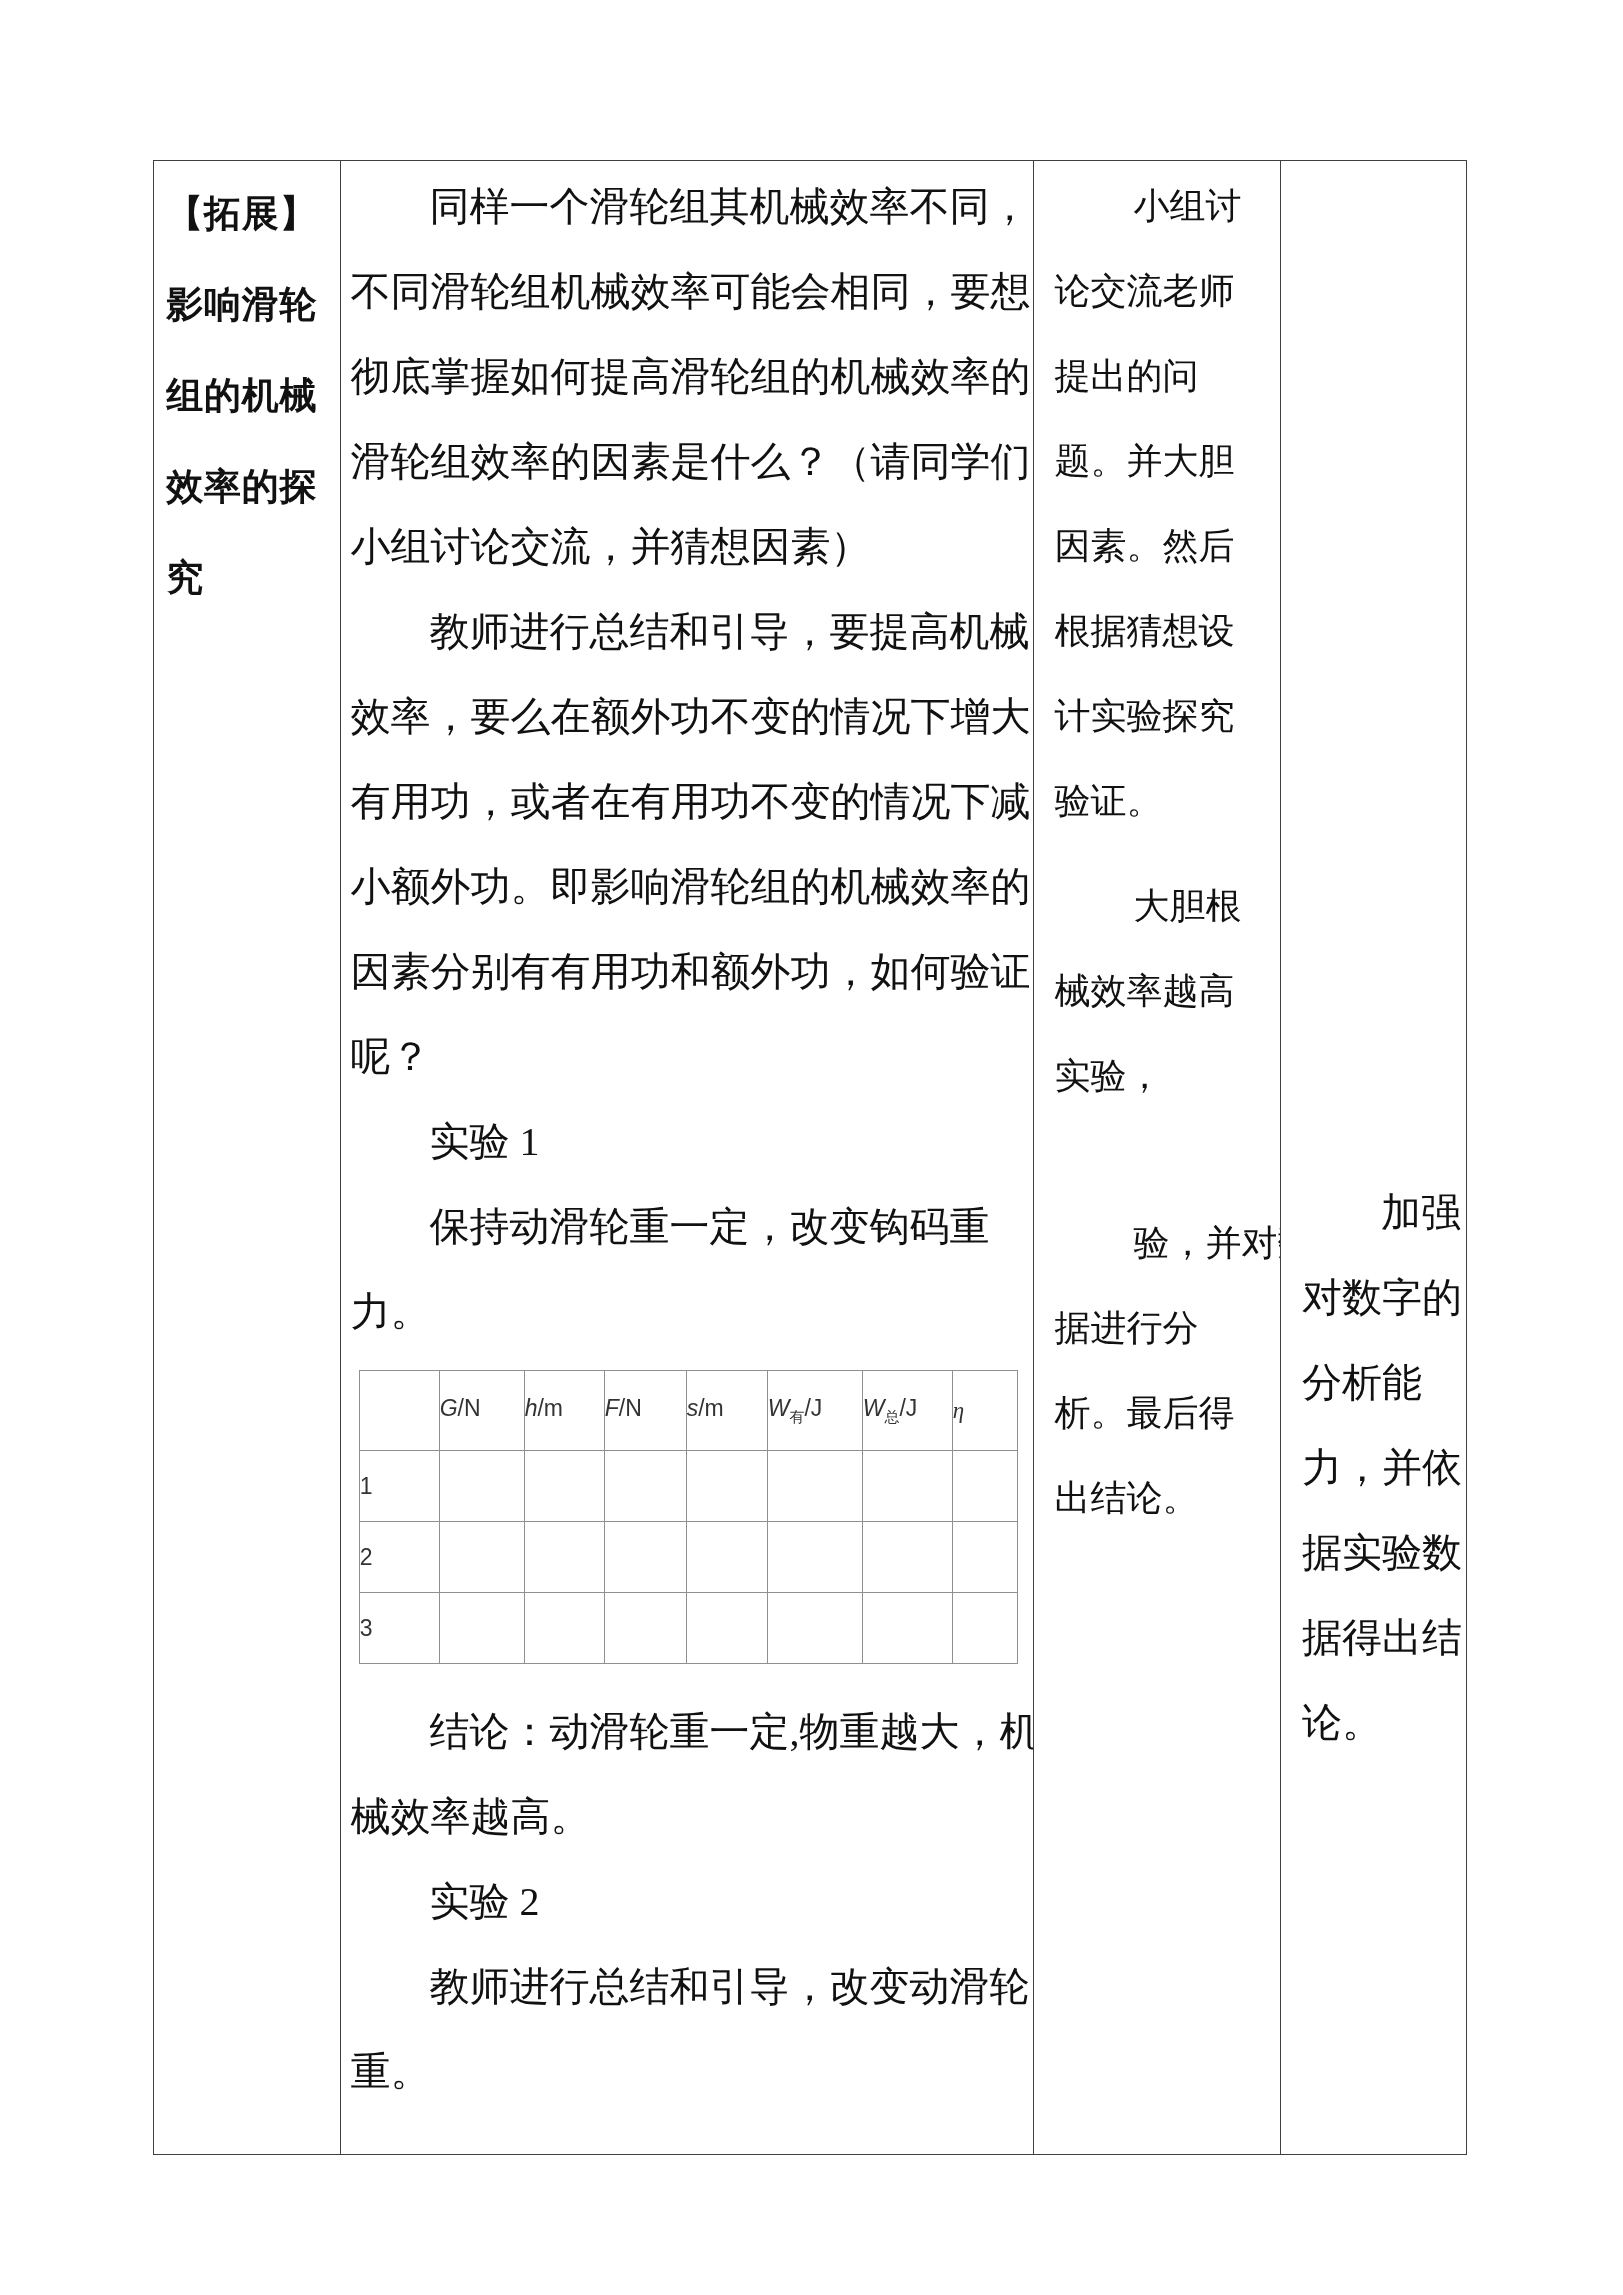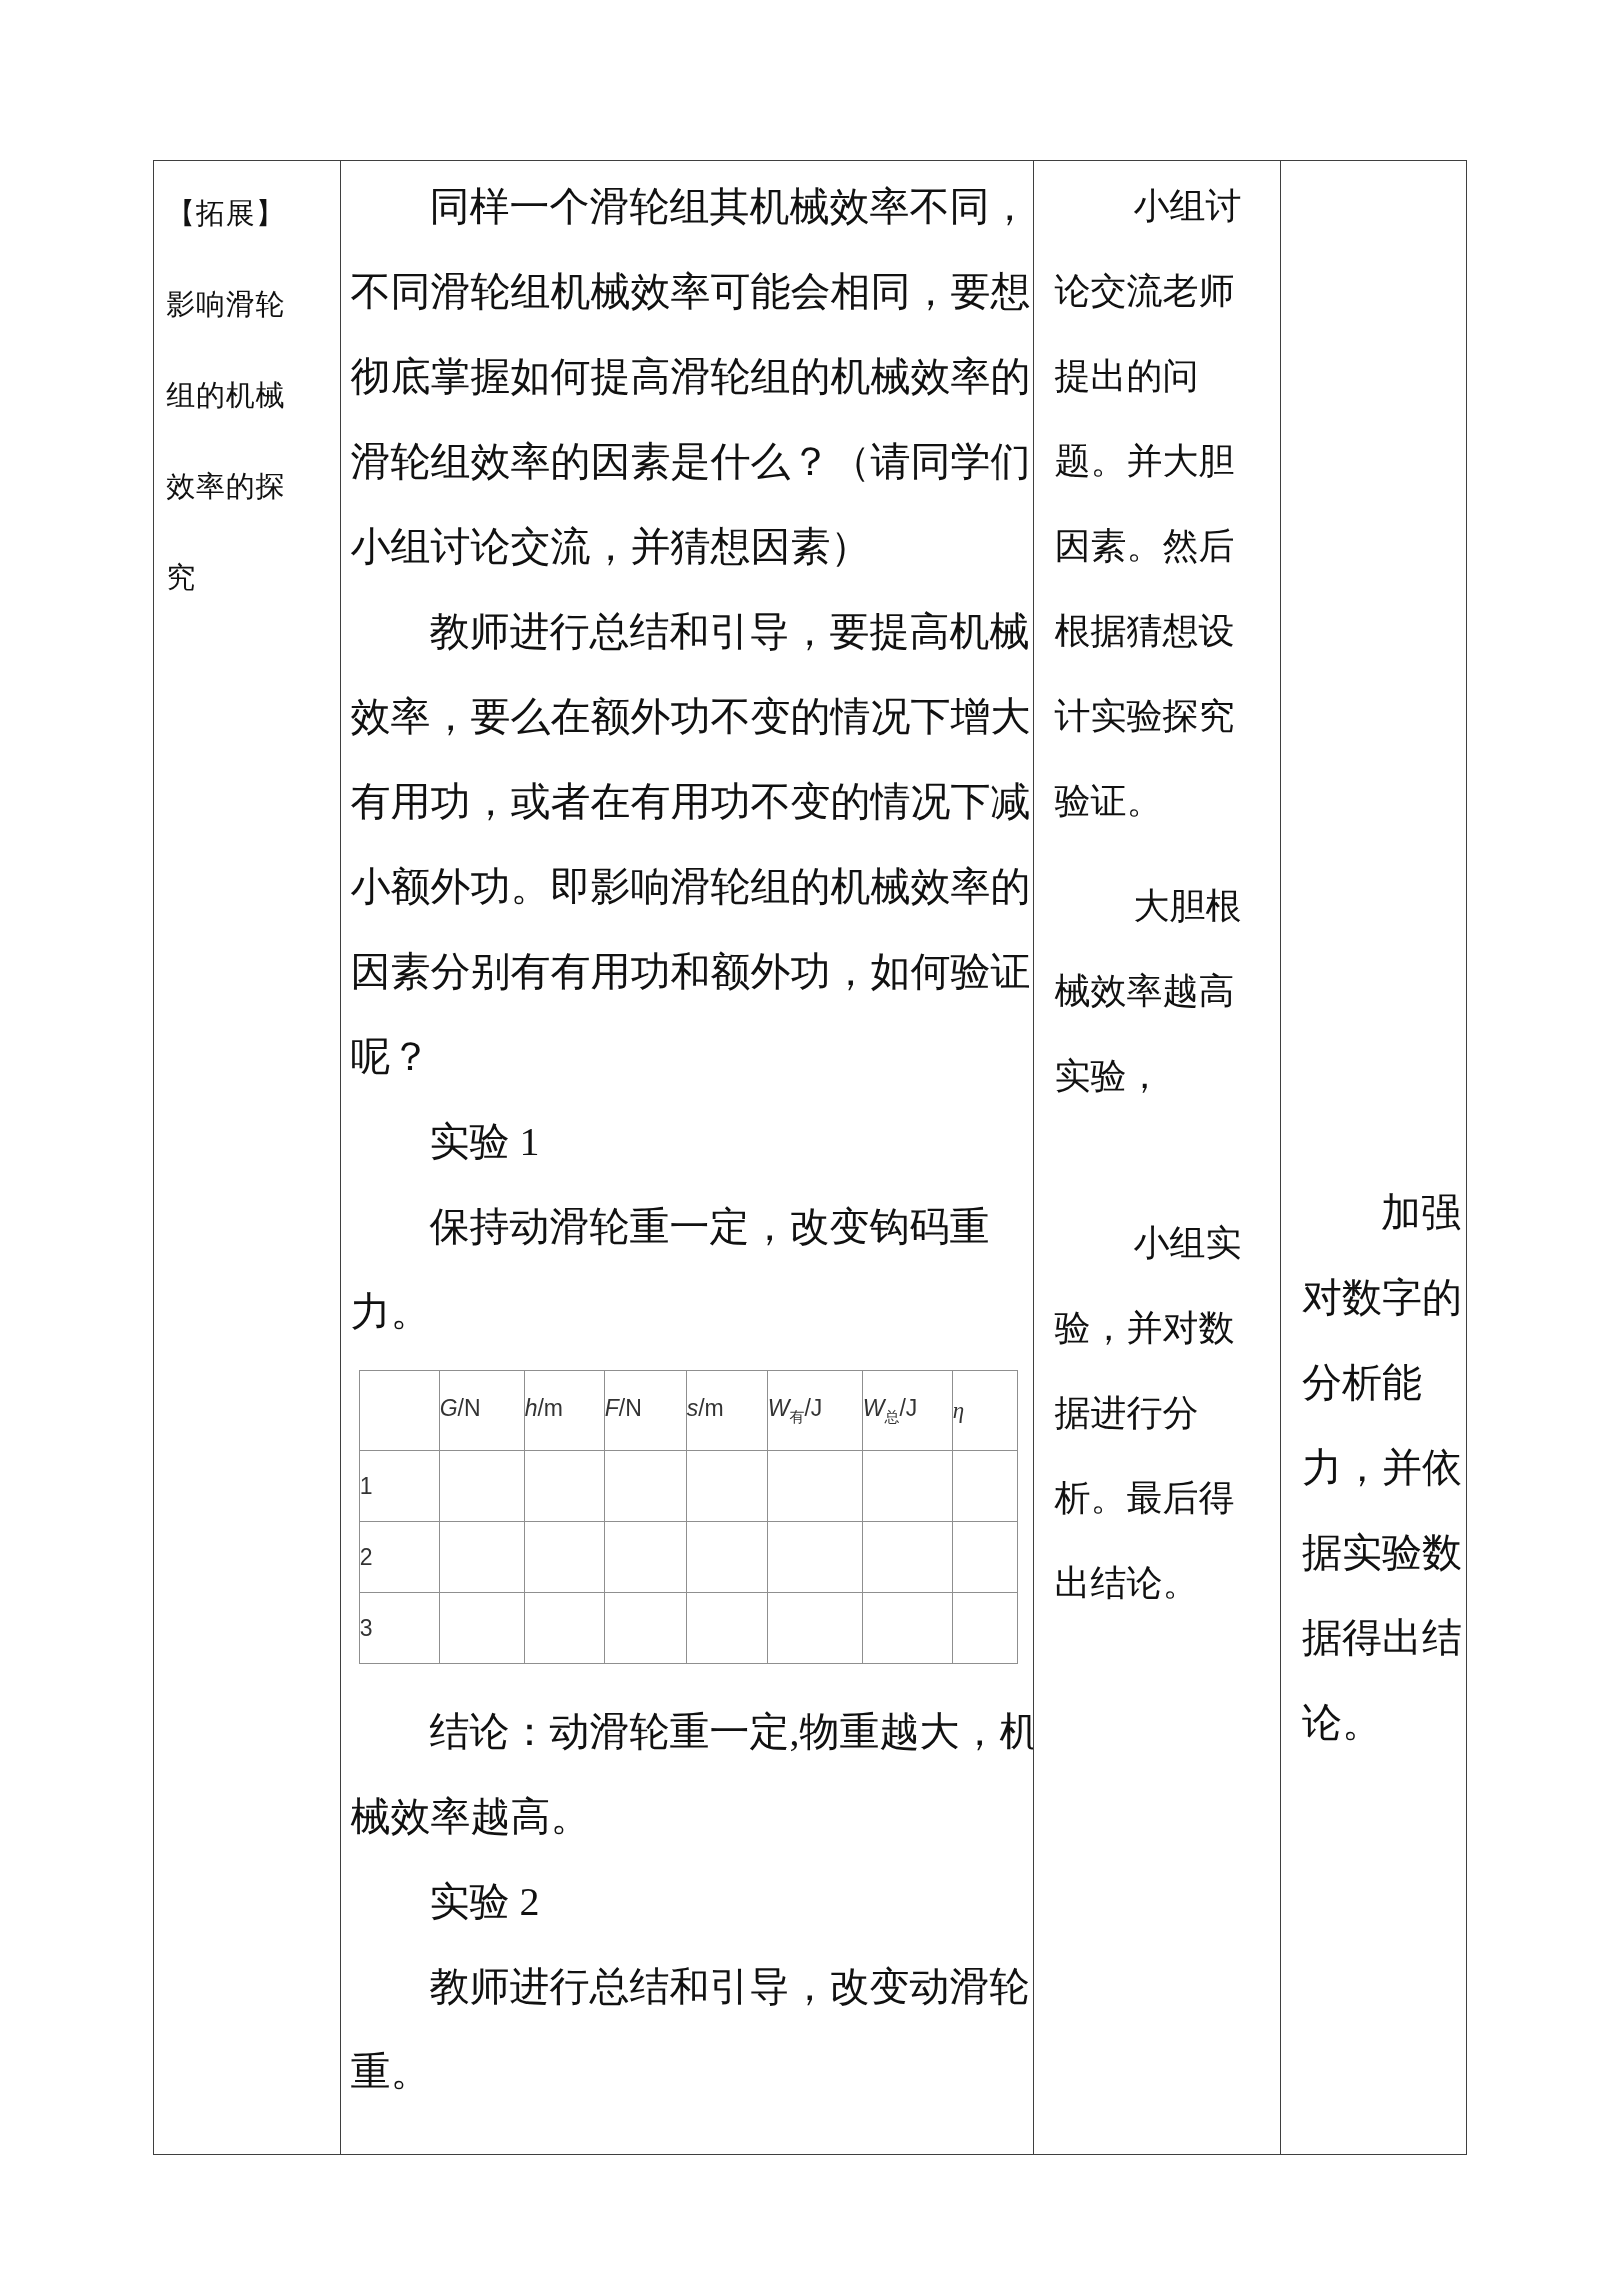--- a/index.html
+++ b/index.html
@@ -21,21 +21,21 @@
     border: 1.4px solid #3f3f3f;
     background: #ffffff;
   }
   .cell { overflow: hidden; border-left: 1.4px solid #3f3f3f; }
   .cell:first-child { border-left: none; }
 
   .para { margin: 0; }
   .ln { white-space: pre; }
   .para.indent .ln:first-child { text-indent: 79px; }
 
-  .col1 { padding: 6.8px 6.8px 0 12.3px; font-size: 29px; }
+  .col1 { padding: 6.8px 6.8px 0 12.3px; font-size: 37px; font-weight: bold; }
   .col1 .ln { line-height: 91px; letter-spacing: 0.7px; }
 
   .col2 { padding: 2.7px 9.5px 0 9.5px; font-size: 40px; }
   .col2 .ln { line-height: 85px; }
 
   .col3 { padding: 2.7px 6.8px 0 20.5px; font-size: 36px; }
   .col3 .ln { line-height: 85px; }
   .col3 .para-design { margin-top: 20.5px; }
   .col3 .para-analysis { margin-top: 82px; }
 
@@ -191,21 +191,20 @@
         <div class="ln">根据猜想设</div>
         <div class="ln">计实验探究</div>
         <div class="ln">验证。</div>
       </div>
     <div class="para indent para-design">
         <div class="ln">大胆根</div>
         <div class="ln">械效率越高</div>
         <div class="ln">实验，</div>
       </div>
     <div class="para indent para-analysis">
-        <div class="ln">小组实</div>
         <div class="ln">验，并对数</div>
         <div class="ln">据进行分</div>
         <div class="ln">析。最后得</div>
         <div class="ln">出结论。</div>
       </div>
   </div>
 
   <div class="cell col4">
     <div class="para indent">
         <div class="ln">加强</div>

